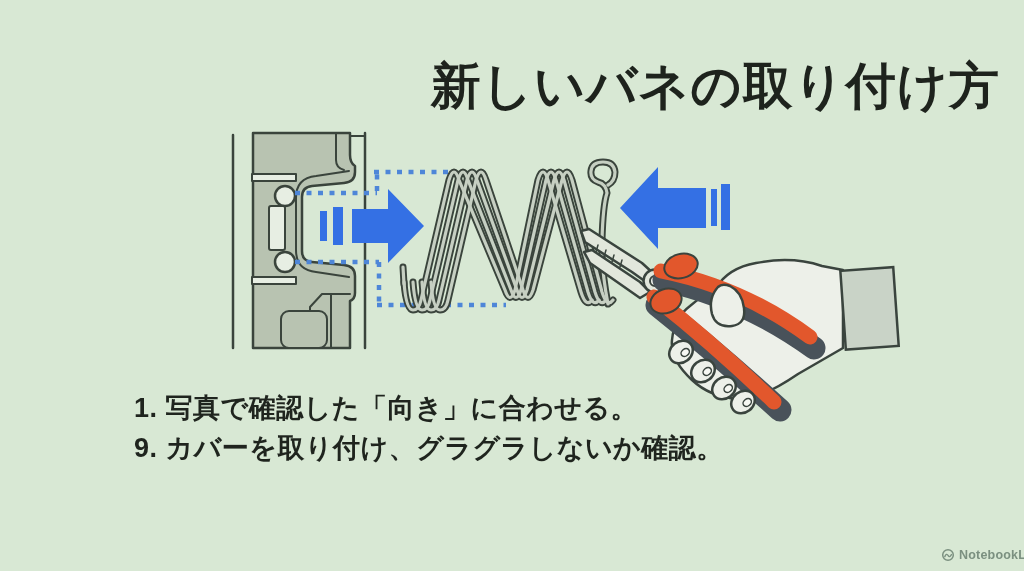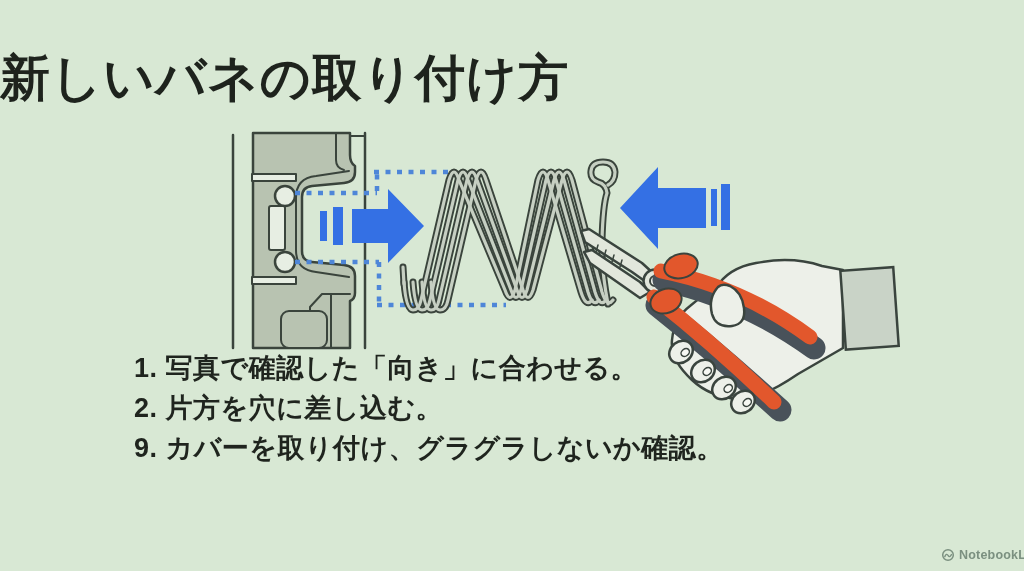--- a/index.html
+++ b/index.html
@@ -5,35 +5,35 @@
   * { margin:0; padding:0; box-sizing:border-box; }
   html,body { width:1024px; height:571px; overflow:hidden; }
   body {
     position:relative;
     background:#d8e8d4;
     font-family:"Liberation Sans","DejaVu Sans",sans-serif;
     color:#1f241e;
   }
   .title {
     position:absolute;
-    top:50px; left:0; width:1000px;
-    text-align:left;
+    top:58px; left:0; width:1000px;
+    text-align:right;
     font-size:50px;
     line-height:1.15;
     font-weight:800;
     letter-spacing:1px;
     color:#1e231d;
   }
   .illustration {
     position:absolute;
     top:0; left:0;
   }
   .steps {
     position:absolute;
-    top:348px; left:134px;
+    top:388px; left:134px;
     font-size:27px;
     font-weight:700;
     line-height:40px;
     letter-spacing:0.5px;
     color:#1f241e;
     white-space:nowrap;
   }
   .watermark {
     position:absolute;
     top:548px; left:941px;
@@ -143,21 +143,20 @@
     </g>
   </g>
 
   <g transform="rotate(-4 868 308)">
     <rect x="843" y="269" width="53" height="79" fill="#c9d3c7" stroke="#3a443e" stroke-width="2.5"></rect>
   </g>
 </svg>
 
 <div class="steps">
   <div>1. 写真で確認した「向き」に合わせる。</div>
-  <div>2. 片方を穴に差し込む。</div>
   <div>9. カバーを取り付け、グラグラしないか確認。</div>
 </div>
 
 <div class="watermark">
   <svg width="14" height="14" viewBox="0 0 14 14">
     <circle cx="7" cy="7" r="5.3" fill="none" stroke="#7b9080" stroke-width="1.5"></circle>
     <path d="M3.8,8.6 Q5.5,4.8 7.2,7.6 Q8.6,10 10.4,6.6" fill="none" stroke="#7b9080" stroke-width="1.4" stroke-linecap="round"></path>
   </svg>
   <span>NotebookLM</span>
 </div>

